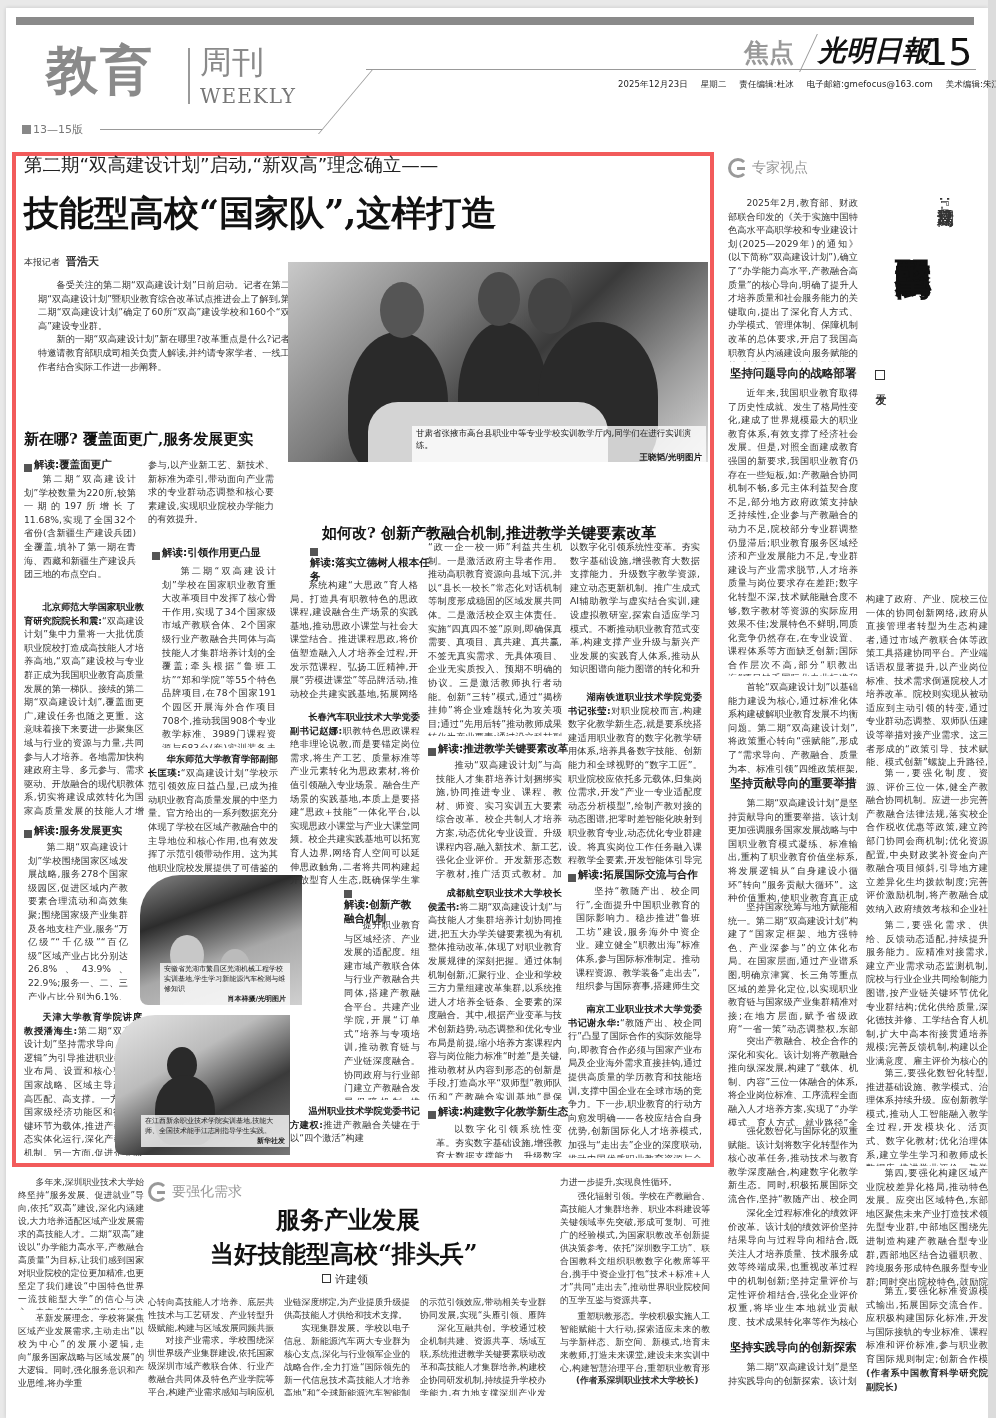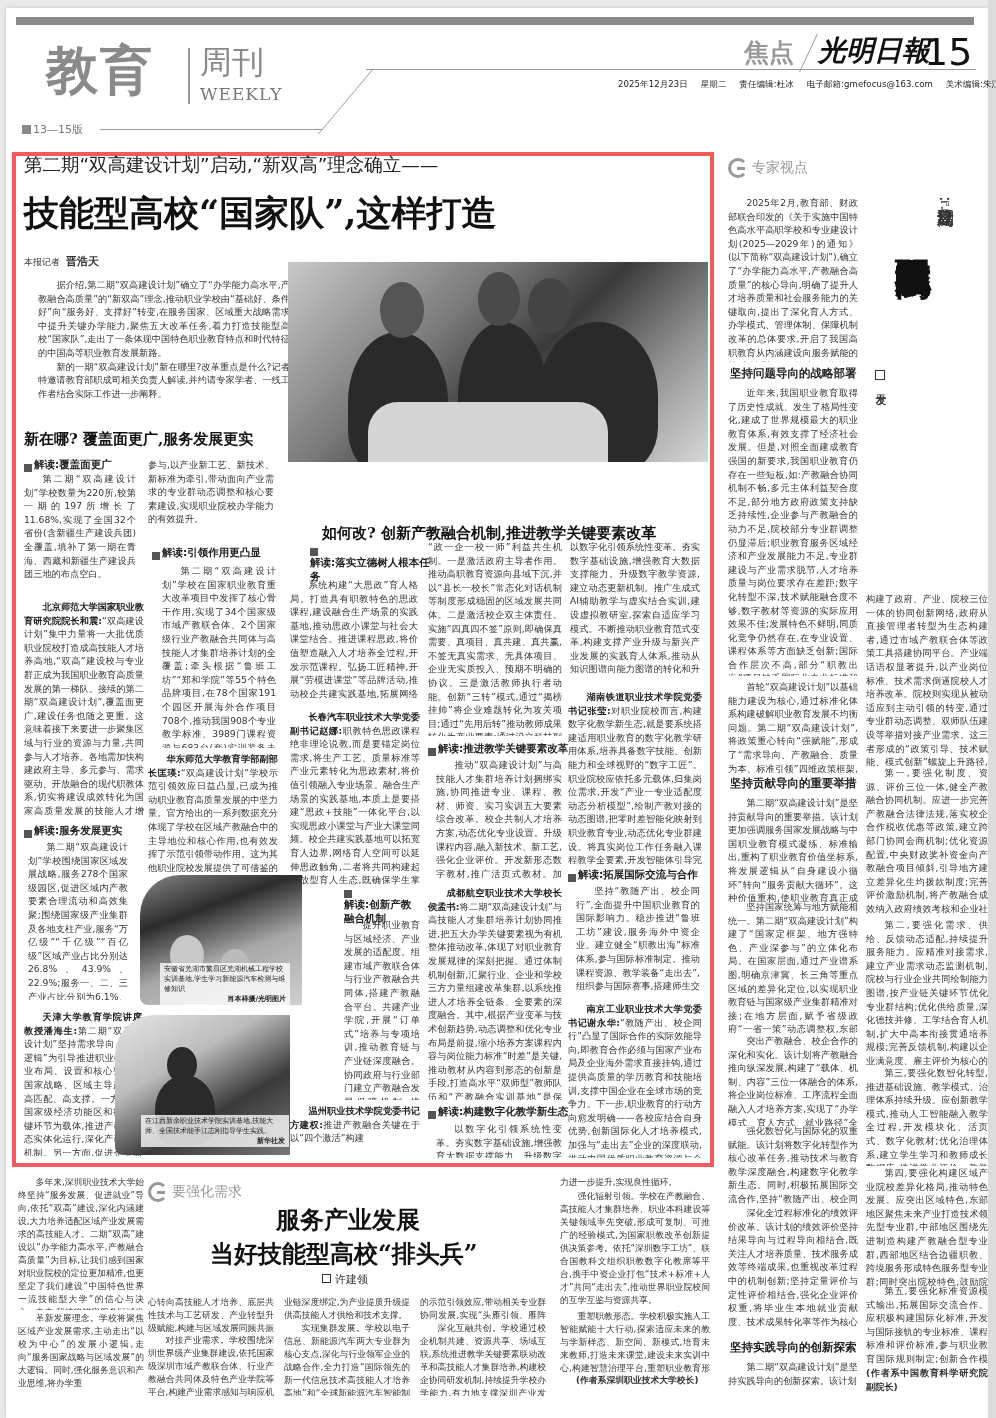--- a/index.html
+++ b/index.html
@@ -5,21 +5,21 @@
 *{box-sizing:border-box;margin:0;padding:0}
 html,body{width:996px;height:1418px;background:#e9e9e9;overflow:hidden}
 body{font-family:"DejaVu Sans","Liberation Sans",sans-serif;color:#222;position:relative}
 .page{position:absolute;left:6px;top:8px;width:982px;height:1410px;background:#fff;box-shadow:0 0 4px rgba(0,0,0,.15)}
 .topbar{position:absolute;left:16px;top:17px;width:458px;height:8px;background:#8a8a8a}
 .topbar2{position:absolute;left:466px;top:17px;width:508px;height:8px;background:#8a8a8a}
 .masthead-left{position:absolute;left:46px;top:38px;height:70px}
 .mh-jiaoyu{position:absolute;left:0;top:0;font-family:"DejaVu Serif",serif;font-weight:bold;font-size:52px;color:#8a8a8a;letter-spacing:2px;line-height:64px;white-space:nowrap}
 .mh-sep{position:absolute;left:142px;top:10px;width:2px;height:56px;background:#9a9a9a}
 .mh-zhoukan{position:absolute;left:154px;top:6px;font-size:32px;color:#8a8a8a;line-height:36px;white-space:nowrap}
-.mh-weekly{position:absolute;left:154px;top:46px;font-family:"DejaVu Serif",serif;font-size:17px;color:#777;letter-spacing:1px;white-space:nowrap}
+.mh-weekly{position:absolute;left:154px;top:46px;font-family:"DejaVu Serif",serif;font-size:20px;color:#777;letter-spacing:1px;white-space:nowrap}
 .pagerange{position:absolute;left:22px;top:122px;font-size:11px;color:#777;white-space:nowrap;display:flex;align-items:center}
 .pagerange .sq{display:inline-block;width:9px;height:9px;background:#888;margin-right:2px}
 .rule-bottom{position:absolute;left:100px;top:129px;width:222px;height:1px;background:#999}
 .rule-slash{position:absolute;left:318px;top:70px;width:1px;height:64px;background:#999;transform:skewX(-40deg);transform-origin:bottom left}
 .rule-top{position:absolute;left:366px;top:69px;width:610px;height:1px;background:#999}
 .jiaodian{position:absolute;left:744px;top:36px;font-size:25px;font-weight:bold;color:#999;white-space:nowrap}
 .rslash{position:absolute;left:808px;top:34px;width:1px;height:38px;background:#999;transform:skewX(-25deg)}
 .gmrb{position:absolute;left:818px;top:32px;font-family:"DejaVu Serif",serif;font-style:italic;font-size:28px;font-weight:bold;color:#111;white-space:nowrap}
 .pagenum{position:absolute;left:924px;top:32px;font-size:38px;color:#111;line-height:40px;white-space:nowrap}
 .infoline{position:absolute;left:618px;top:79px;font-size:8.5px;color:#222;white-space:nowrap;letter-spacing:.1px}
@@ -86,32 +86,33 @@
   <span>电子邮箱:gmefocus@163.com</span>
   <span>美术编辑:朱江</span>
 </div>
 
 <div class="hl"></div>
 <div class="subhead">第二期“双高建设计划”启动,“新双高”理念确立——</div>
 <div class="headline">技能型高校“国家队”,这样打造</div>
 <div class="byline"><span>本报记者</span><b>晋浩天</b></div>
 
 <div class="txt" style="left:38px;top:278px;width:252px;height:140px">
-  <p>据介绍,第二期“双高建设计划”确立了“办学能力高水平,产教融合高质量”的“新双高”理念,推动职业学校由“基础好、条件好”向“服务好、支撑好”转变,在服务国家、区域重大战略需求中提升关键办学能力,聚焦五大改革任务,着力打造技能型高校“国家队”,走出了一条体现中国特色职业教育特点和时代特征的中国高等职业教育发展新路。</p>
+  <p>备受关注的第二期“双高建设计划”日前启动。记者在第二期“双高建设计划”暨职业教育综合改革试点推进会上了解到,第二期“双高建设计划”确定了60所“双高”建设学校和160个“双高”建设专业群。</p>
   <p>新的一期“双高建设计划”新在哪里?改革重点是什么?记者特邀请教育部职成司相关负责人解读,并约请专家学者、一线工作者结合实际工作进一步阐释。</p>
 </div>
 
 <div class="photo" style="left:288px;top:262px;width:420px;height:200px">
   <div class="fig" style="left:60px;top:70px;width:100px;height:140px"></div>
   <div class="head" style="left:92px;top:20px;width:44px;height:56px;background:#555"></div>
   <div class="fig" style="left:170px;top:60px;width:90px;height:150px"></div>
   <div class="head" style="left:190px;top:10px;width:42px;height:54px;background:#4a4a4a"></div>
   <div class="fig" style="left:250px;top:60px;width:120px;height:150px"></div>
   <div class="head" style="left:240px;top:16px;width:44px;height:56px;background:#444"></div>
   <div style="position:absolute;left:80px;top:140px;width:240px;height:60px;background:#d4d4d4;border-radius:30px 30px 0 0"></div>
+  <div class="caption" style="left:124px;top:164px;width:294px"><span>甘肃省张掖市高台县职业中等专业学校实训教学厅内,同学们在进行实训演练。</span><br><b style="float:right">王晓韬/光明图片</b></div>
 </div>
 
 <div class="sec-head" style="left:24px;top:430px">新在哪? 覆盖面更广,服务发展更实</div>
 <div class="jiedu" style="left:24px;top:458px">
     <span class="sq"></span>
     <span>解读:覆盖面更广</span>
   </div>
 <div class="txt" style="left:24px;top:472px;width:112px;height:120px">
     <p>第二期“双高建设计划”学校数量为220所,较第一期的197所增长了11.68%,实现了全国32个省份(含新疆生产建设兵团)全覆盖,填补了第一期在青海、西藏和新疆生产建设兵团三地的布点空白。</p>
   </div>

